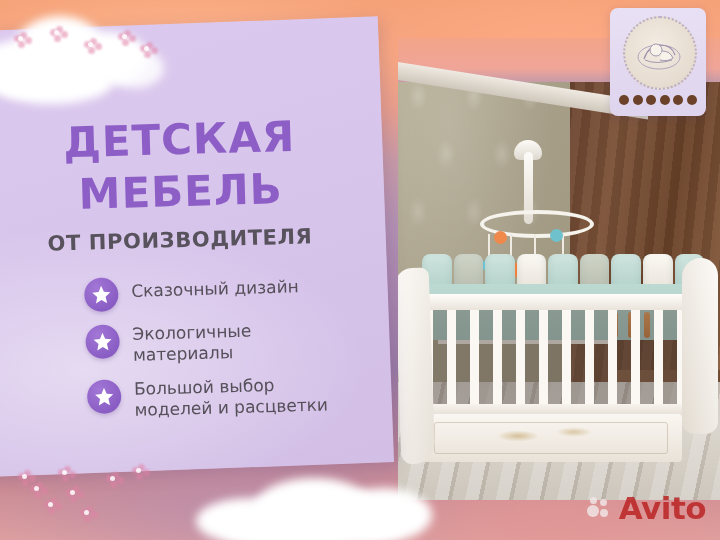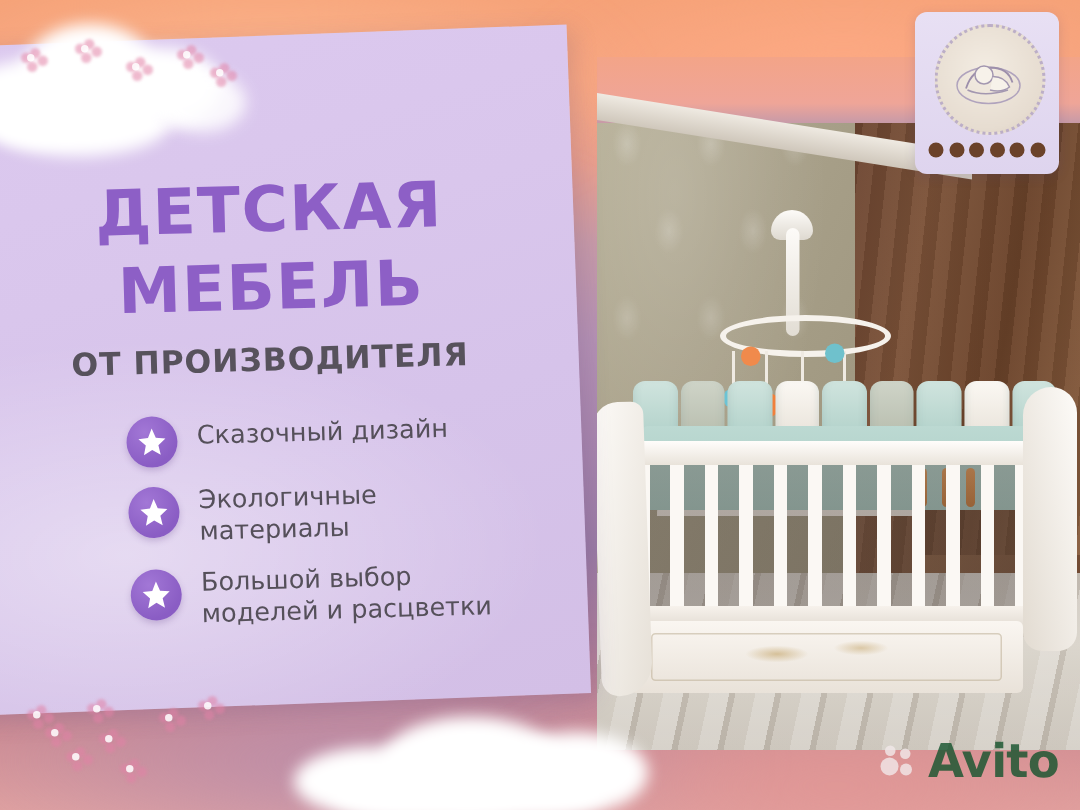--- a/index.html
+++ b/index.html
@@ -294,21 +294,21 @@
 
   
   .avito{
     position:absolute;right:14px;bottom:14px;
     display:flex;align-items:center;gap:7px;opacity:.80;
   }
   .avito .marks{position:relative;width:25px;height:25px;}
   .avito .marks i{position:absolute;border-radius:50%;background:#f2e9ea;}
   .avito .wm{
     font-family:"DejaVu Sans", sans-serif;
-    font-weight:700;font-size:31px;color:#14532d;letter-spacing:-.5px;
+    font-weight:700;font-size:31px;color:#b91c1c;letter-spacing:-.5px;
   }
 </style>
 </head>
 <body>
 
 <div class="stage">
 
   <div class="bg-sunset"></div>
   <div class="bg-glow-a"></div>
   <div class="bg-glow-b"></div>

